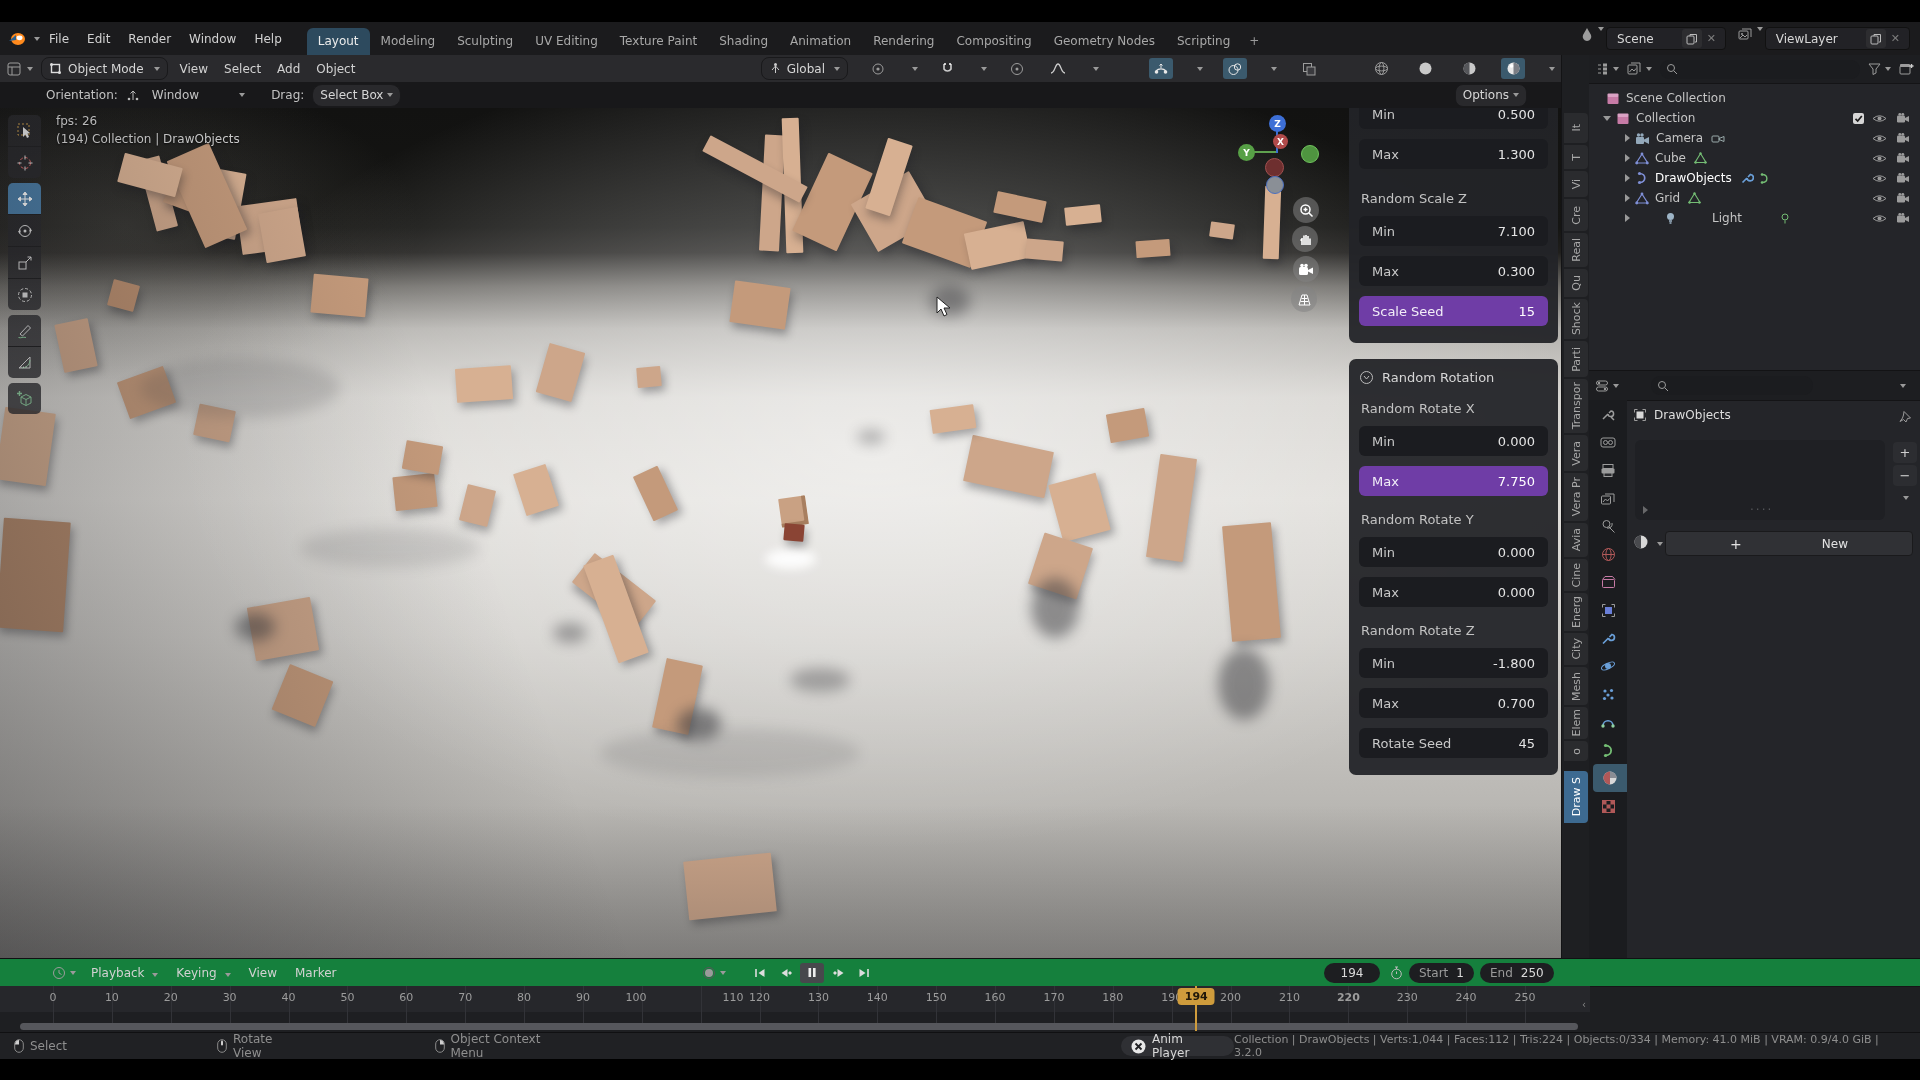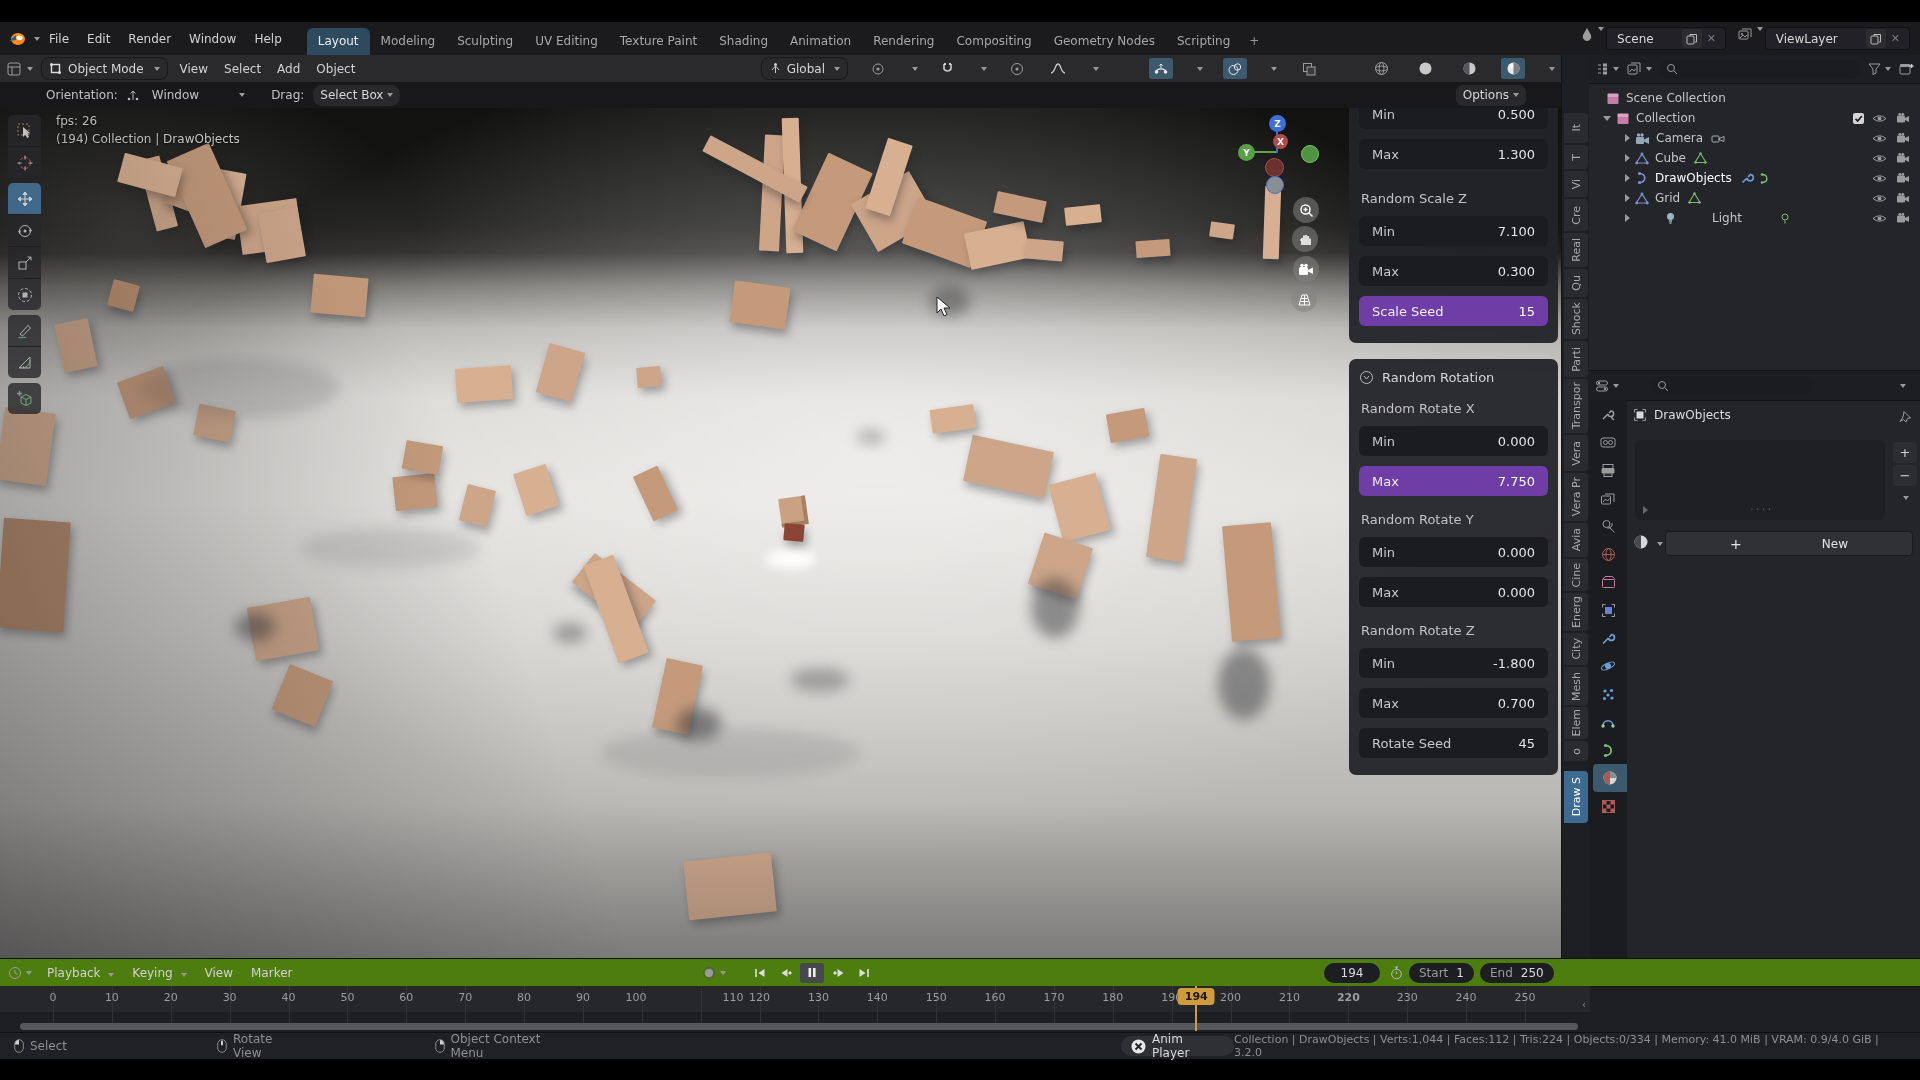--- a/index.html
+++ b/index.html
@@ -92,21 +92,21 @@
   #prop-tabs{position:absolute;left:0;top:29px;width:38px;height:559px;background:#1b1c1f;}
   .ptab{width:38px;height:28px;display:flex;align-items:center;justify-content:center;}
   .ptab.active{background:#3b5a6d;border-radius:4px 0 0 4px;margin-left:4px;width:34px;}
   #prop-body{position:absolute;left:38px;top:29px;width:293px;height:559px;}
   .slotbox{position:absolute;left:8px;top:40px;width:250px;height:80px;background:#1f2024;border-radius:6px;}
   .pm{position:absolute;width:24px;height:21px;background:#2c2d31;border-radius:4px;color:#cfcfcf;display:flex;align-items:center;justify-content:center;font-size:13px;}
   .newbtn{position:absolute;display:flex;align-items:center;justify-content:center;background:#303135;border:1px solid #1a1a1c;border-radius:4px;height:23px;color:#e2e2e2;}
 
   
   #timeline{left:0;top:958px;width:1920px;height:74px;background:#1e1f22;border-top:1px solid #101012;}
-  #tl-hdr{height:27px;background:#4d7c0f;display:flex;align-items:center;border-bottom:1px solid #151517;}
+  #tl-hdr{height:27px;background:#15803d;display:flex;align-items:center;border-bottom:1px solid #151517;padding-left:44px;}
   #tl-ruler{position:absolute;left:0;top:27px;width:1590px;height:26px;background:#26272b;}
   .tick-lbl{position:absolute;top:5px;color:#9c9c9c;font-size:11px;transform:translateX(-50%);}
   .tick-line{position:absolute;top:0;width:1px;height:38px;background:#323338;}
   #playhead{position:absolute;width:2px;background:#cf9c3c;}
   #frame-chip{position:absolute;background:#cf9c3c;color:#20180a;font-size:11px;border-radius:4px;padding:2px 7px;transform:translateX(-50%);font-weight:bold;}
   .tl-field{display:flex;align-items:center;background:#1d1e21;border-radius:10px;height:20px;padding:0 10px;margin-left:6px;color:#dadada;}
   .tl-field .lb{color:#9a9a9a;margin-right:8px;}
   .pbtn{width:24px;height:20px;display:flex;align-items:center;justify-content:center;border-radius:3px;}
   .pbtn.on{background:#47484c;}
   #tl-scroll{position:absolute;left:20px;top:64px;width:1558px;height:7px;background:#56575c;border-radius:4px;}

